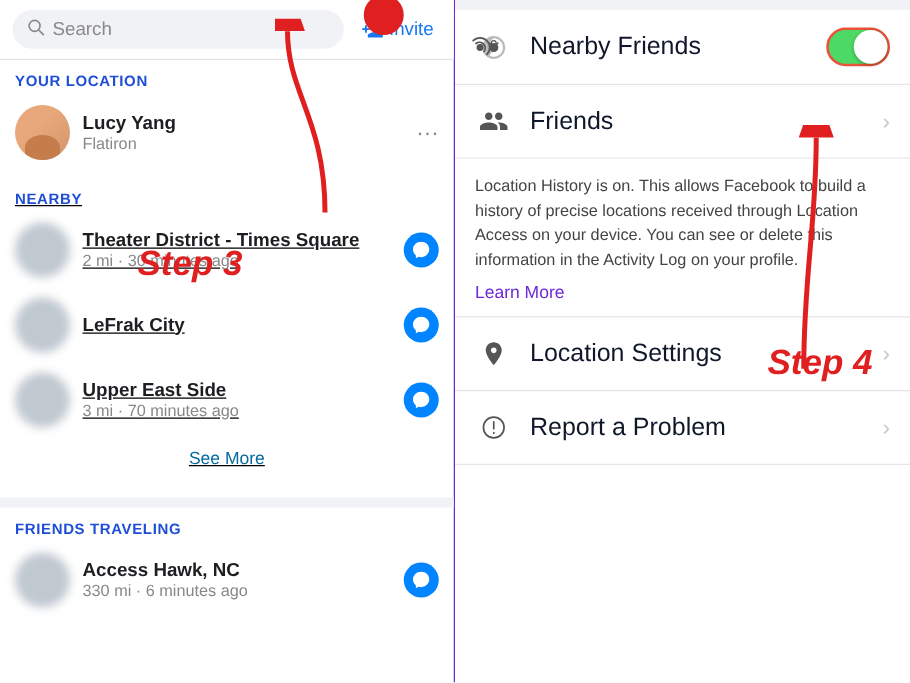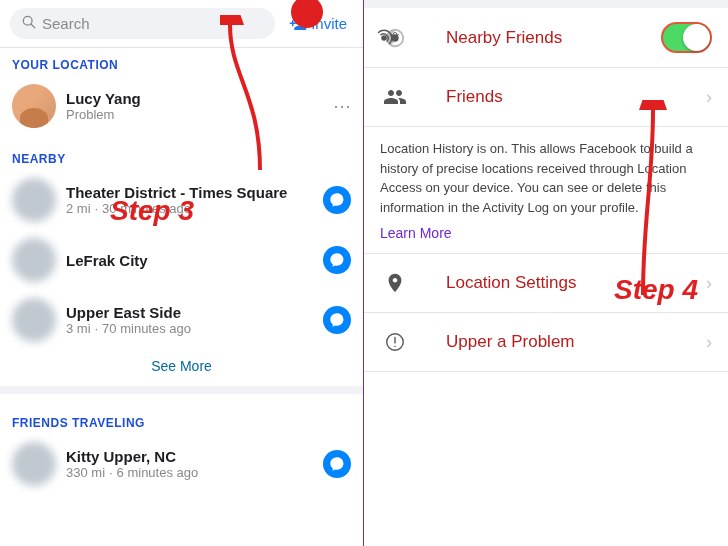--- a/index.html
+++ b/index.html
@@ -145,21 +145,22 @@
       cursor: pointer;
     }
 
     .messenger-icon svg {
       width: 16px;
       height: 16px;
       fill: white;
     }
 
     .nearby-section {
-      padding: 0 0 4px;
+      padding: 0 0 16px;
+      text-decoration: underline;
     }
 
     .nearby-item {
       display: flex;
       align-items: center;
       padding: 8px 12px;
       gap: 10px;
     }
 
     .nearby-avatar {
@@ -182,21 +183,21 @@
       border: none;
       width: 100%;
     }
 
     .divider {
       height: 8px;
       background: #f0f2f5;
     }
 
     .friends-traveling-section {
-      padding: 12px 0 4px;
+      padding: 0 0 4px;
     }
 
     
     .step3-label {
       position: absolute;
       left: 110px;
       top: 195px;
       font-size: 28px;
       font-weight: 900;
       color: #e02020;
@@ -241,24 +242,23 @@
       width: 30px;
       height: 30px;
       display: flex;
       align-items: center;
       justify-content: center;
       font-size: 20px;
       color: #555;
     }
 
     .settings-item-label {
-      font-size: 17px;
-      color: #b91c1c;
+      font-size: 20px;
+      color: #0f172a;
       flex: 1;
-      margin-left: 22px;
     }
 
     .toggle-switch {
       width: 51px;
       height: 31px;
       background: #4cd964;
       border-radius: 16px;
       position: relative;
       cursor: pointer;
       border: 2px solid #e8533a;
@@ -365,21 +365,21 @@
       <span>Invite</span>
     </button>
   </div>
 
   <div class="your-location-section">
     <div class="section-label">YOUR LOCATION</div>
     <div class="location-item">
       <div class="avatar avatar-lucy"></div>
       <div class="user-info">
         <div class="user-name">Lucy Yang</div>
-        <div class="user-sub">Problem</div>
+        <div class="user-sub">Flatiron</div>
       </div>
       <span class="more-dots">···</span>
     </div>
   </div>
 
   <div class="nearby-section">
     <div class="section-label">NEARBY</div>
 
     <div class="nearby-item">
       <div class="nearby-avatar"></div>
@@ -422,21 +422,21 @@
     <button class="see-more-btn">See More</button>
   </div>
 
   <div class="divider"></div>
 
   <div class="friends-traveling-section">
     <div class="section-label">FRIENDS TRAVELING</div>
     <div class="nearby-item">
       <div class="nearby-avatar avatar-kitty"></div>
       <div class="user-info">
-        <div class="user-name">Kitty Upper, NC</div>
+        <div class="user-name">Access Hawk, NC</div>
         <div class="user-sub">330 mi · 6 minutes ago</div>
       </div>
       <div class="messenger-icon">
         <svg viewBox="0 0 24 24">
             <path d="M12 2C6.477 2 2 6.145 2 11.243c0 2.914 1.382 5.52 3.547 7.243v3.514l3.313-1.817c.885.245 1.822.375 2.793.375 5.523 0 10-4.145 10-9.315S17.523 2 12 2z"></path>
           </svg>
       </div>
     </div>
   </div>
 
@@ -505,21 +505,21 @@
     <span class="chevron-right">›</span>
   </div>
 
   <div class="settings-item">
     <div class="settings-item-icon">
       <svg width="22" height="22" viewBox="0 0 24 24" fill="none" stroke="#555" stroke-width="1.5">
         <circle cx="12" cy="12" r="9"></circle>
         <path d="M12 7v6M12 16.5v.5" stroke-linecap="round"></path>
       </svg>
     </div>
-    <span class="settings-item-label">Upper a Problem</span>
+    <span class="settings-item-label">Report a Problem</span>
     <span class="chevron-right">›</span>
   </div>
 
   <div class="step4-label">Step 4</div>
 
   <div class="arrow-step4">
     <svg width="60" height="200" viewBox="0 0 60 200">
       <defs>
         <marker id="arrowhead-right" markerWidth="10" markerHeight="7" refX="0" refY="3.5" orient="auto">
           <polygon points="0 0, 10 3.5, 0 7" fill="#e02020"></polygon>

